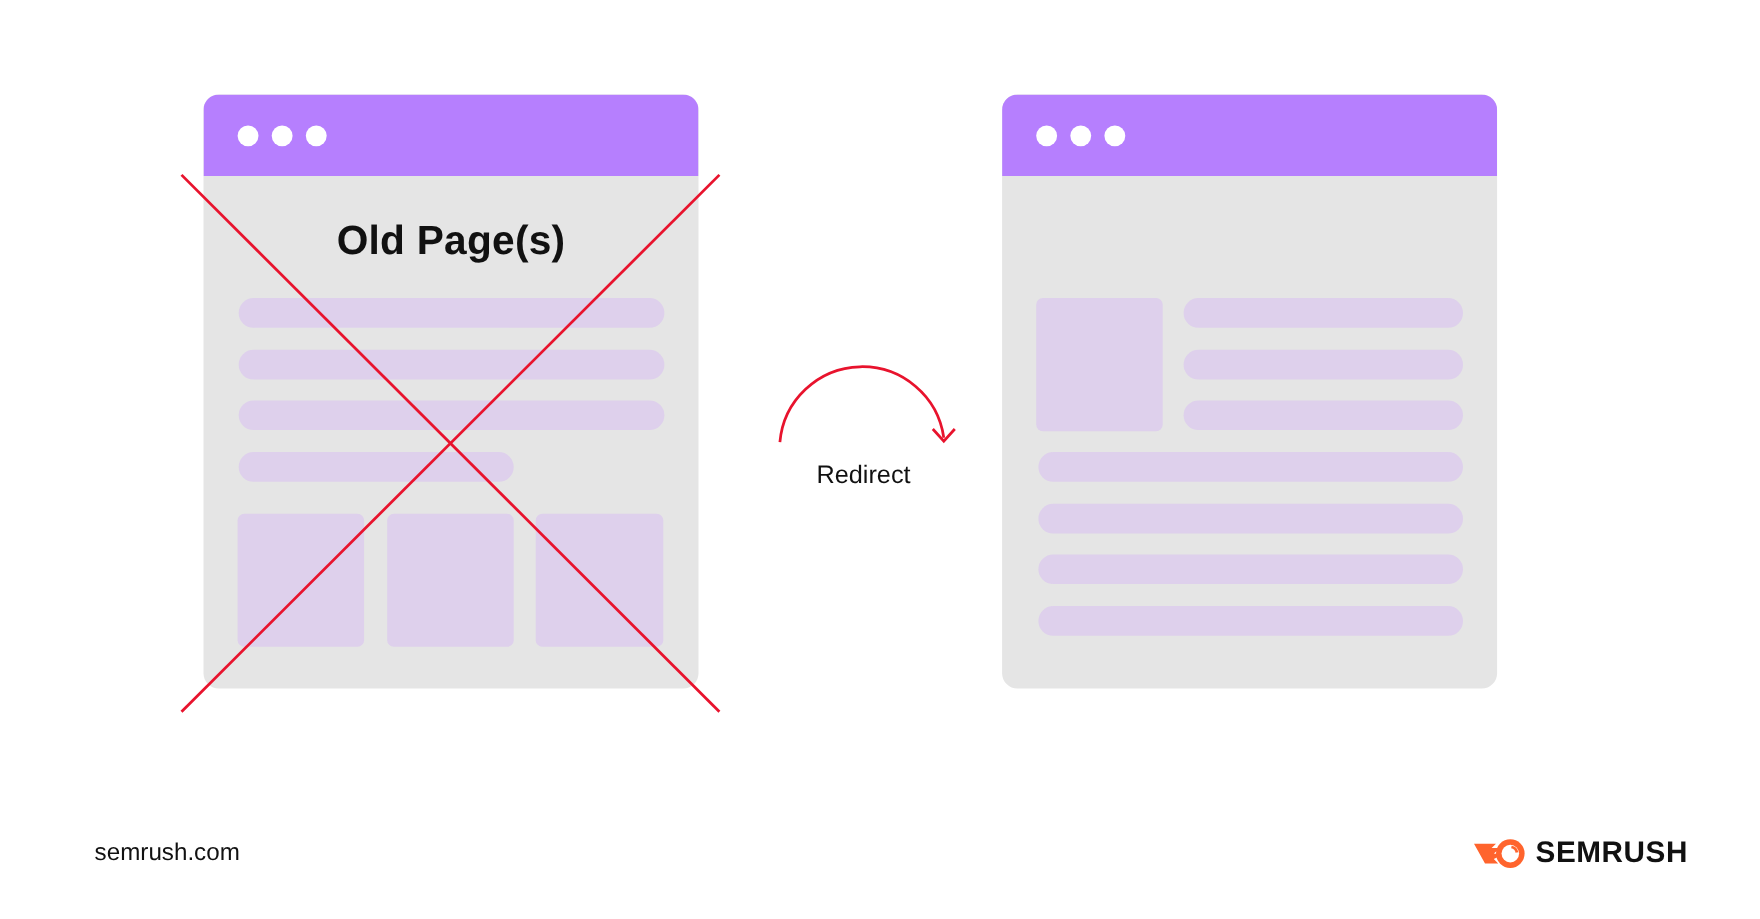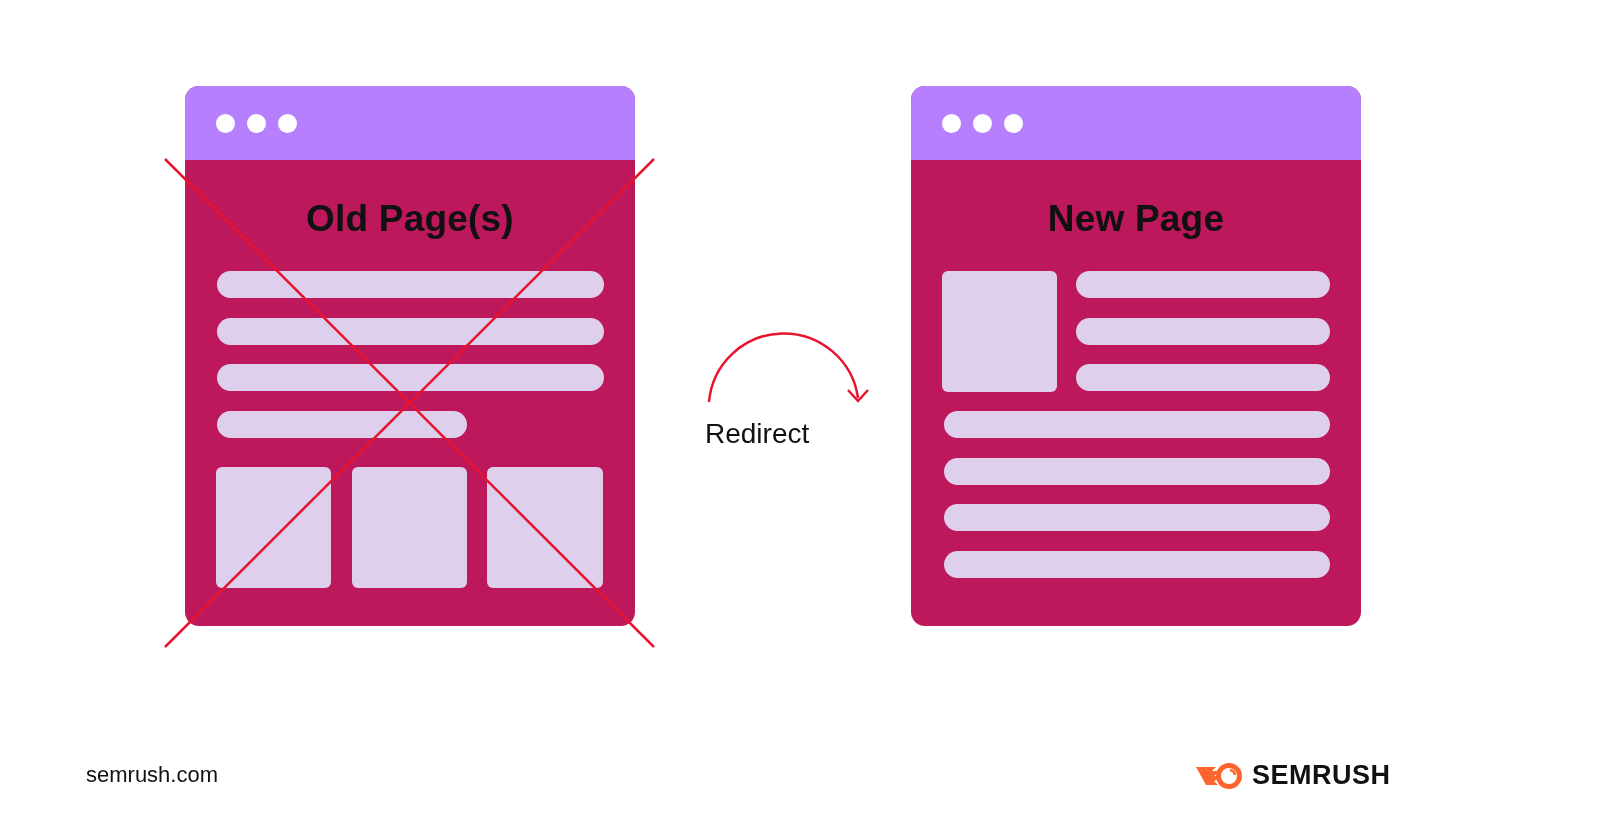--- a/index.html
+++ b/index.html
@@ -1,28 +1,28 @@
 <!DOCTYPE html>
 <html><head>
 <meta charset="utf-8">
 <style>
   html, body { margin:0; padding:0; }
   body { width:1600px; height:835px; background:#ffffff; position:relative; overflow:hidden; font-family:"Liberation Sans", sans-serif; }
-  .win { position:absolute; width:450px; height:540px; top:86px; background:#be185d; border-radius:14px; overflow:hidden; }
+  .win { position:absolute; width:450px; height:540px; top:86px; background:#e5e5e5; border-radius:14px; overflow:hidden; }
   .win .bar { position:absolute; left:0; top:0; width:100%; height:74px; background:#b67ffe; }
   .dot { position:absolute; top:28px; width:19px; height:19px; border-radius:50%; background:#ffffff; }
   .title { position:absolute; left:0; top:112px; width:100%; text-align:center; font-size:37px; font-weight:bold; color:#111111; letter-spacing:0.2px; }
   .line { position:absolute; height:27px; border-radius:14px; background:#ded0ec; }
   .box { position:absolute; background:#ded0ec; border-radius:6px; }
   #old { left:185px; }
   #new { left:911px; }
   .cross { position:absolute; left:0; top:0; pointer-events:none; }
-  .redirect-label { position:absolute; left:705px; top:418px; width:160px; text-align:left; font-size:28px; color:#111111; }
+  .redirect-label { position:absolute; left:705px; top:418px; width:160px; text-align:center; font-size:23px; color:#111111; }
   .footer-url { position:absolute; left:86px; top:762px; font-size:22px; color:#111111;text-align:center; }
-  .logo { position:absolute; left:1194px; top:760px; display:flex; align-items:center; }
+  .logo { position:absolute; left:1338px; top:760px; display:flex; align-items:center; }
   .logo-text { font-size:27px; font-weight:bold; color:#111111; letter-spacing:0.5px; margin-left:8px; }
 </style>
 </head>
 <body>
 
 <div class="win" id="old">
   <div class="bar">
     <div class="dot" style="left:31px"></div>
     <div class="dot" style="left:62px"></div>
     <div class="dot" style="left:93px"></div>
@@ -47,21 +47,20 @@
   <polyline points="848,390 858,401 868,390" fill="none" stroke="#e8132d" stroke-width="2.5"></polyline>
 </svg>
 <div class="redirect-label">Redirect</div>
 
 <div class="win" id="new">
   <div class="bar">
     <div class="dot" style="left:31px"></div>
     <div class="dot" style="left:62px"></div>
     <div class="dot" style="left:93px"></div>
   </div>
-  <div class="title">New Page</div>
   <div class="box" style="left:31px; top:185px; width:115px; height:121px;"></div>
   <div class="line" style="left:165px; top:185px; width:254px;"></div>
   <div class="line" style="left:165px; top:232px; width:254px;"></div>
   <div class="line" style="left:165px; top:278px; width:254px;"></div>
   <div class="line" style="left:33px; top:325px; width:386px;"></div>
   <div class="line" style="left:33px; top:372px; width:386px;"></div>
   <div class="line" style="left:33px; top:418px; width:386px;"></div>
   <div class="line" style="left:33px; top:465px; width:386px;"></div>
 </div>
 

